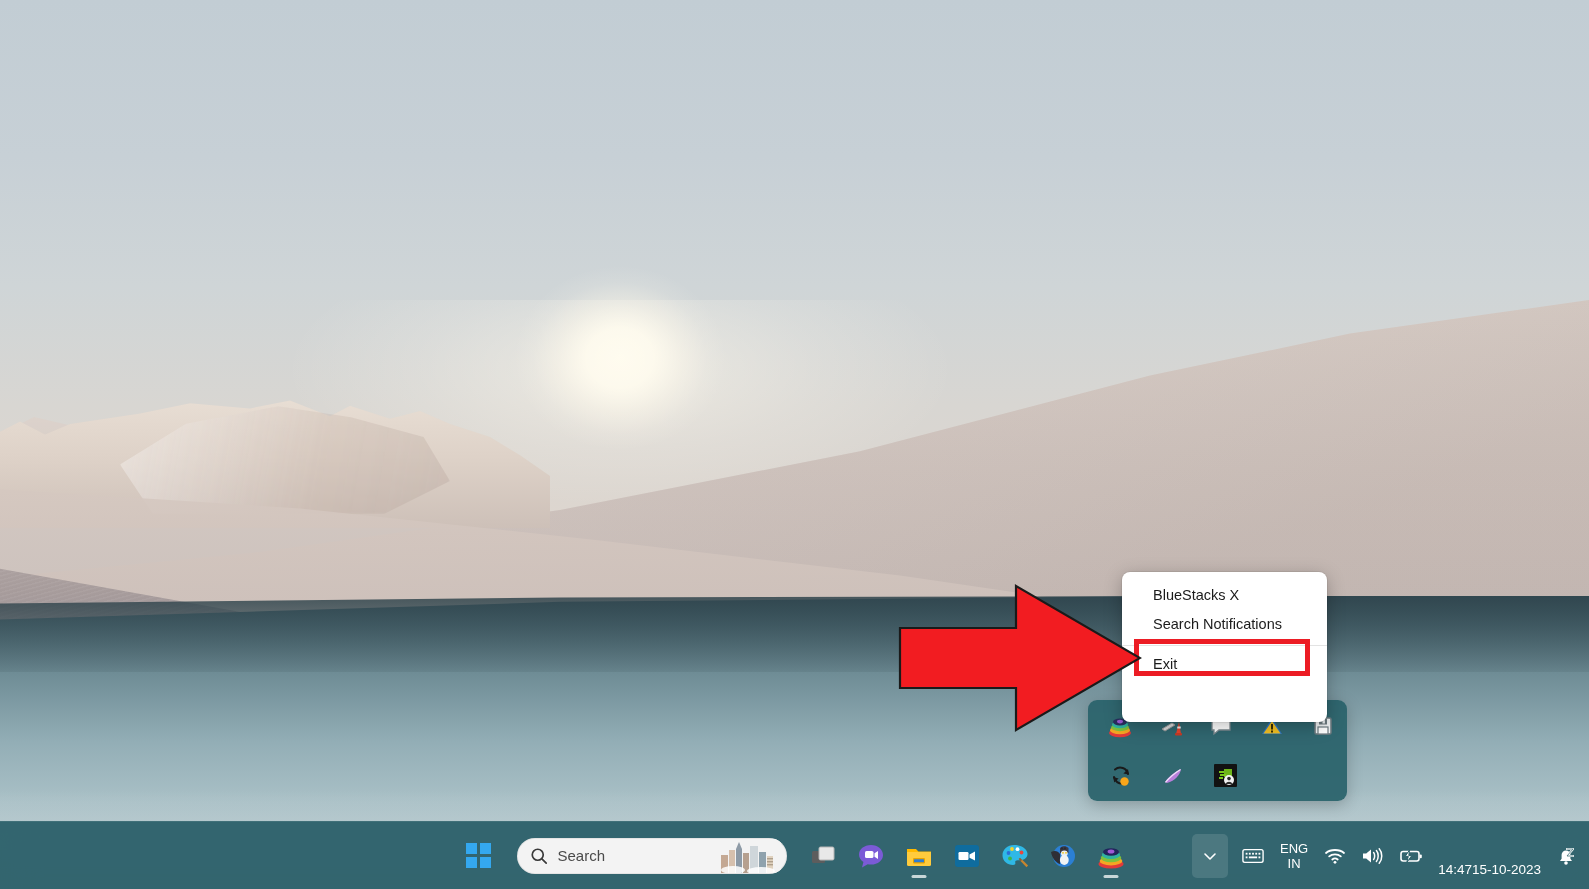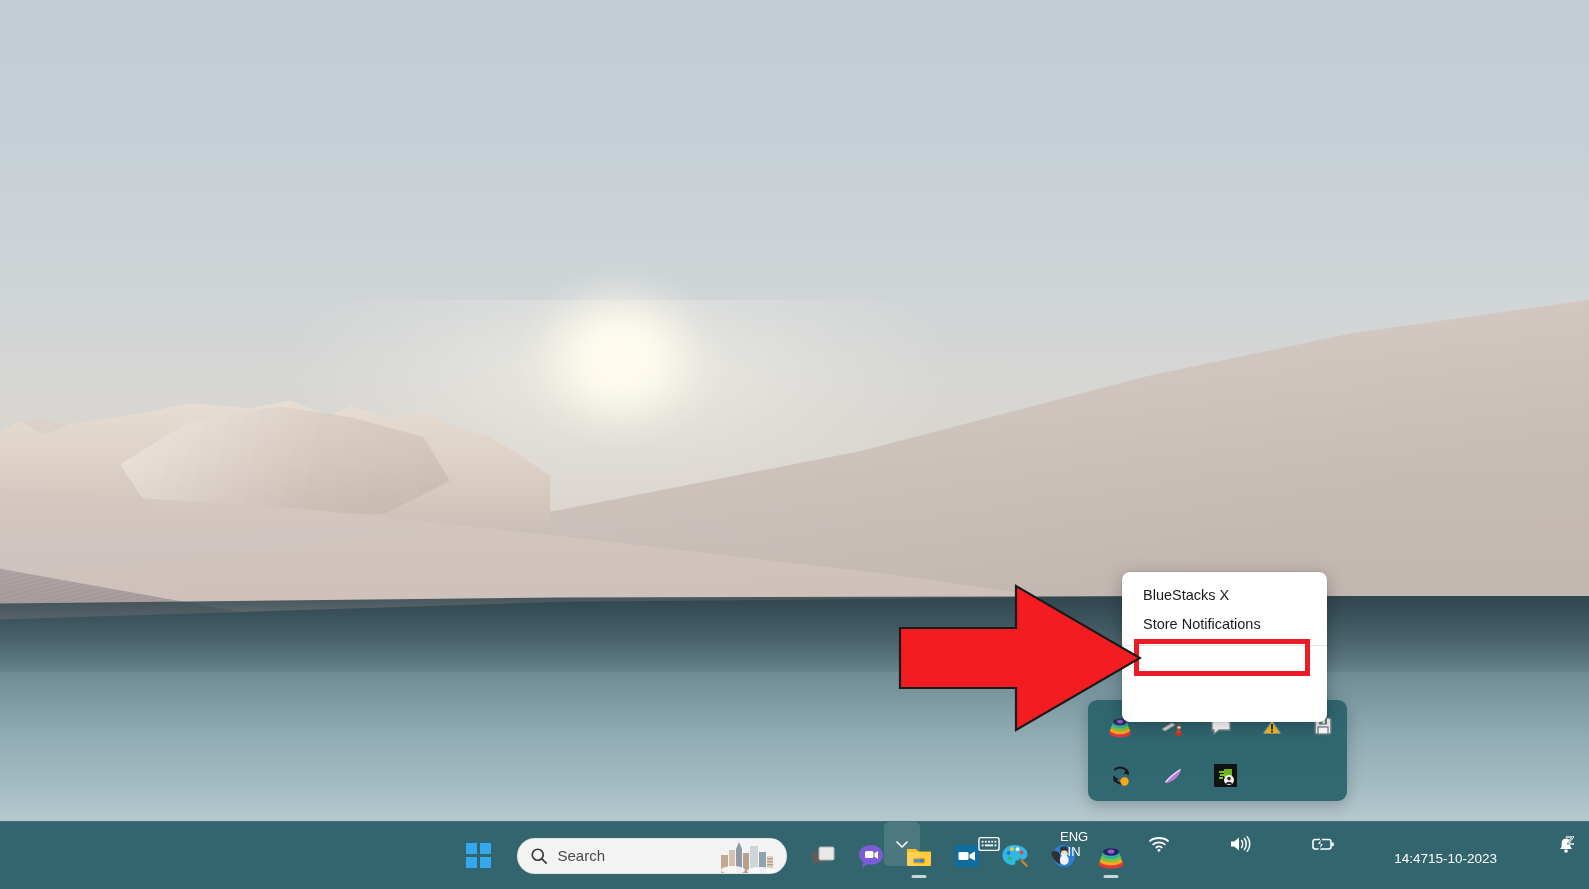--- a/index.html
+++ b/index.html
@@ -112,21 +112,21 @@
     background: #ffffff;
     border-radius: 8px;
     box-shadow: 0 4px 18px rgba(0,0,0,0.26), 0 0 0 1px rgba(0,0,0,0.06);
     z-index: 40;
     padding-top: 9px;
     box-sizing: border-box;
   }
   .menu-item {
     height: 29px;
     line-height: 29px;
-    padding-left: 21px;
+    padding-left: 31px;
     font-size: 14.5px;
     color: #1b1b1b;
     white-space: nowrap;
     cursor: default;
   }
   .menu-sep {
     height: 1px;
     background: #e3e3e3;
     margin: 6px 0 4px 0;
   }
@@ -225,21 +225,21 @@
   .search-pill .ph {
     font-size: 15px; color: #4a4a4a; margin-left: 10px; flex: 1;
   }
   .city {
     width: 62px; height: 34px; position: relative; flex: none; overflow:hidden;
   }
 
   
   .tb-right {
     position: absolute; right: 8px;
-    display: flex; height: 67px; gap: 44px;
+    display: flex; align-items: center; height: 67px;
   }
   .tray-chevron {
     width: 36px; height: 44px;
     display: flex; align-items: center; justify-content: center;
     background: rgba(255,255,255,0.12);
     border-radius: 5px;
     margin-right: 6px;
   }
   .tray-ico {
     height: 44px; min-width: 28px; padding: 0 5px;
@@ -349,22 +349,23 @@
           <circle cx="16" cy="17" r="5" fill="#f2f2f2"></circle>
           <circle cx="16" cy="15.6" r="1.8" fill="#2b2b2b"></circle>
           <path d="M12.4 21 a4 4 0 0 1 7.2 0 z" fill="#2b2b2b"></path>
         </svg>
       </div>
     </div>
   </div>
 
   <div class="context-menu">
     <div class="menu-item">BlueStacks X</div>
-    <div class="menu-item">Store Notifications</div>
+    <div class="menu-item">Search Notifications</div>
     <div class="menu-sep"></div>
+    <div class="menu-item">Exit</div>
   </div>
   <div class="red-highlight"></div>
 
   <div class="arrow">
     <svg width="244" height="148" viewBox="0 0 244 148">
       <path d="M2 44 L118 44 L118 2 L242 74 L118 146 L118 104 L2 104 Z" fill="#f21c21" stroke="#1a1a1a" stroke-width="2.2" stroke-linejoin="miter"></path>
     </svg>
   </div>
 
   <div class="taskbar">

